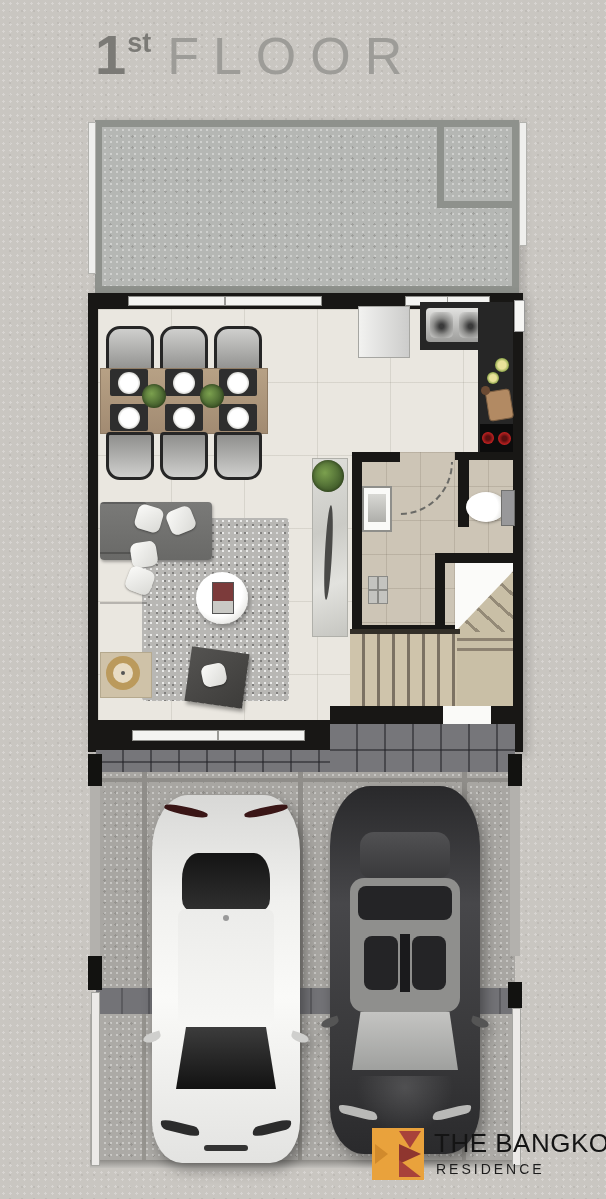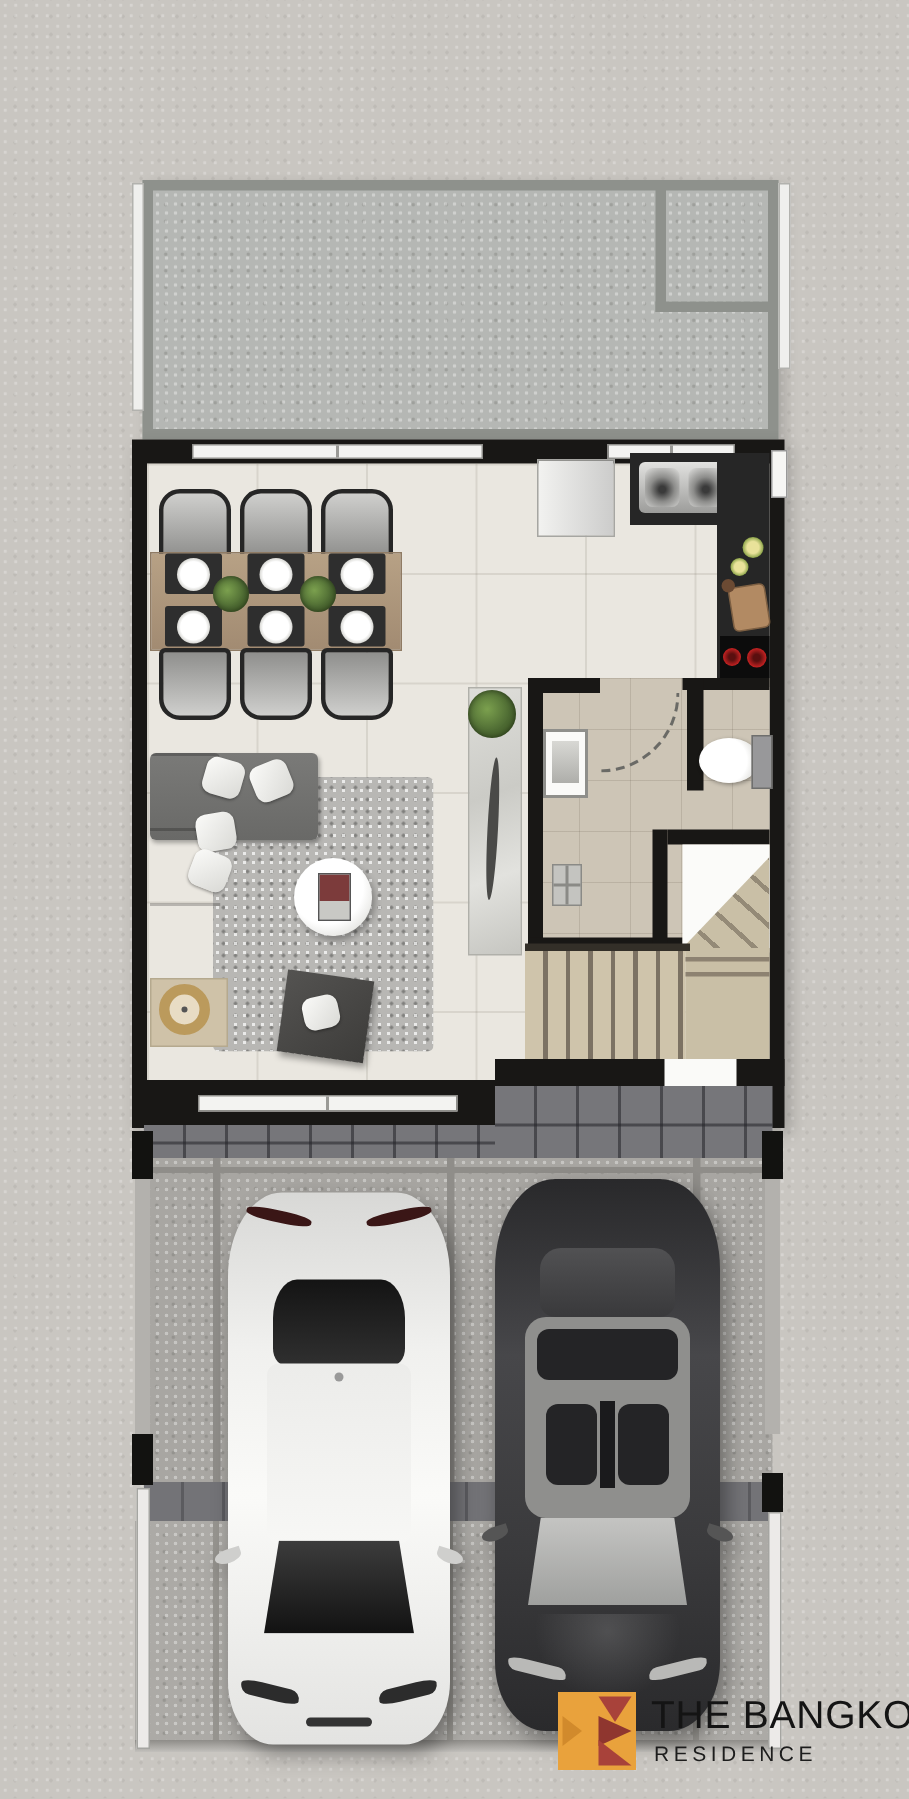--- a/index.html
+++ b/index.html
@@ -59,20 +59,23 @@
     background:linear-gradient(180deg,#29292b 0%,#47474a 32%,#3a3a3c 68%,#2a2a2c 100%);}
   .brand{position:absolute;left:372px;top:1128px;z-index:10;display:flex;align-items:flex-start;}
   .brand-name{font-size:26px;color:#141414;letter-spacing:.5px;white-space:nowrap;}
   .brand-sub{font-size:14px;color:#1d1d1d;letter-spacing:3px;margin-top:2px;margin-left:2px;white-space:nowrap;}
 </style>
 </head>
 <body>
 
 <div class="page">
 
+  <div class="title">
+    <span class="t-num">1</span><span class="t-ord">st</span><span class="t-word">FLOOR</span>
+  </div>
 
   <div class="abs concrete" style="left:95px;top:120px;width:424px;height:173px;border:7px solid #8e918c;box-sizing:border-box;box-shadow:4px 4px 9px rgba(0,0,0,.18);"></div>
   <div class="abs" style="left:437px;top:122px;width:76px;height:86px;border-left:7px solid #8e918c;border-bottom:7px solid #8e918c;box-sizing:border-box;"></div>
   <div class="abs" style="left:88px;top:122px;width:6px;height:150px;background:#efefed;border:1px solid #b2b2ae;"></div>
   <div class="abs" style="left:519px;top:122px;width:6px;height:122px;background:#efefed;border:1px solid #b2b2ae;"></div>
 
   <div class="abs wall" style="left:88px;top:293px;width:435px;height:459px;box-shadow:4px 4px 10px rgba(0,0,0,.2);"></div>
   <div class="abs tilefloor" style="left:98px;top:309px;width:415px;height:412px;"></div>
 
   <div class="abs win" style="left:128px;top:296px;width:192px;height:8px;"></div>

